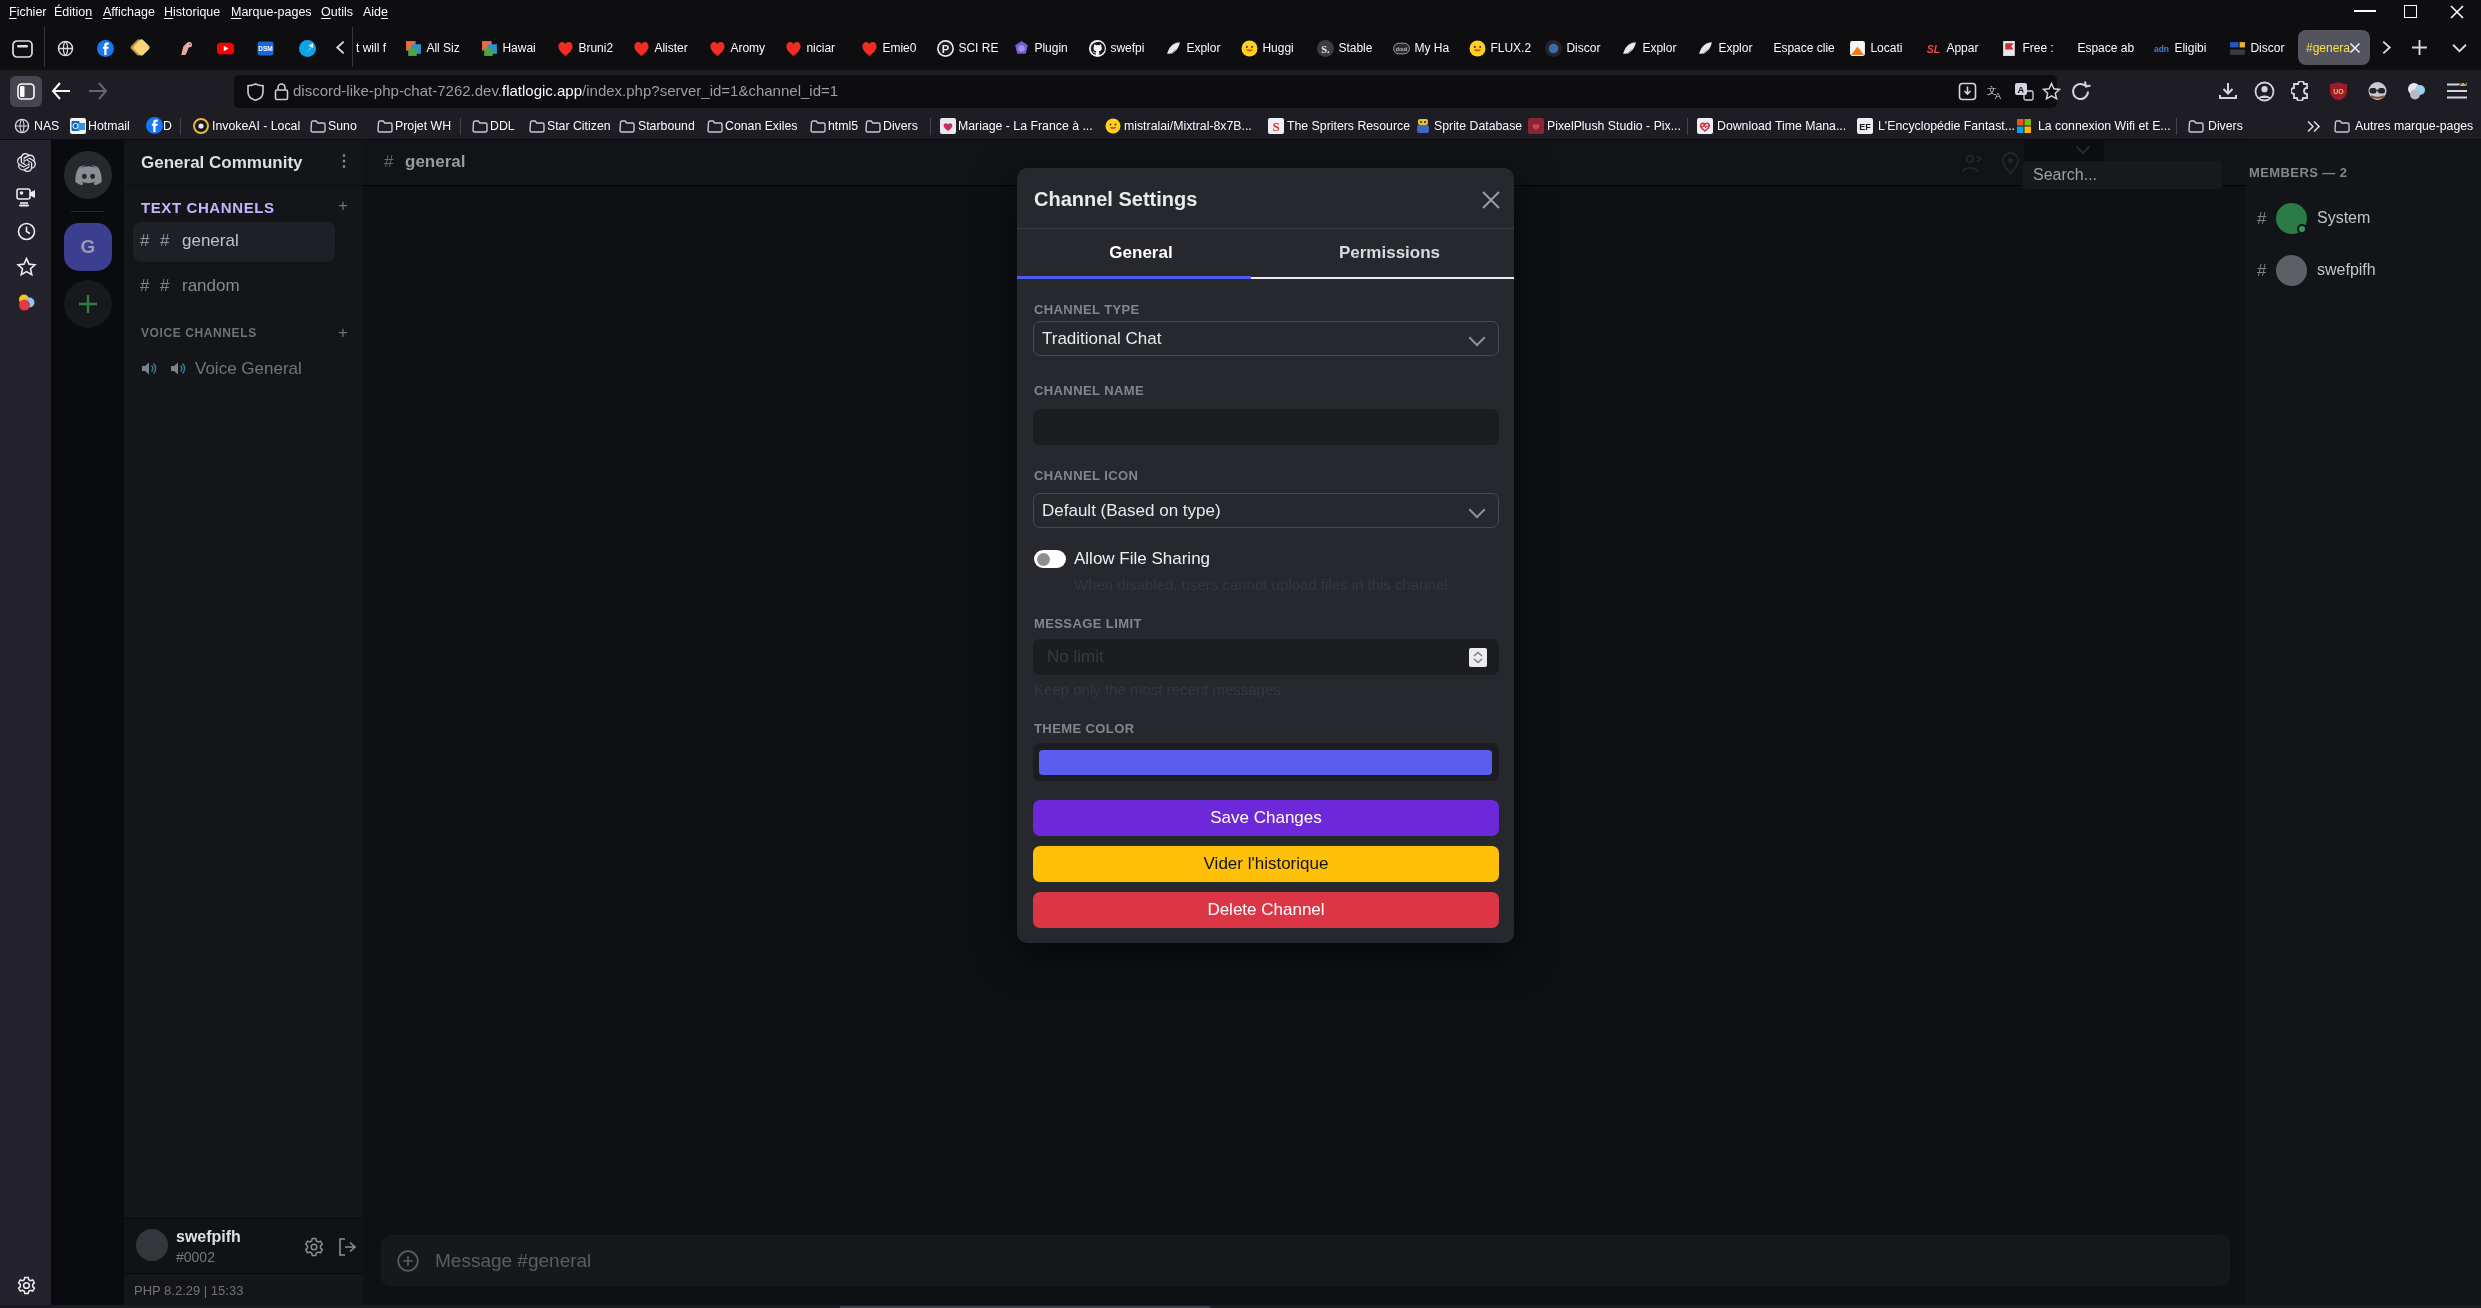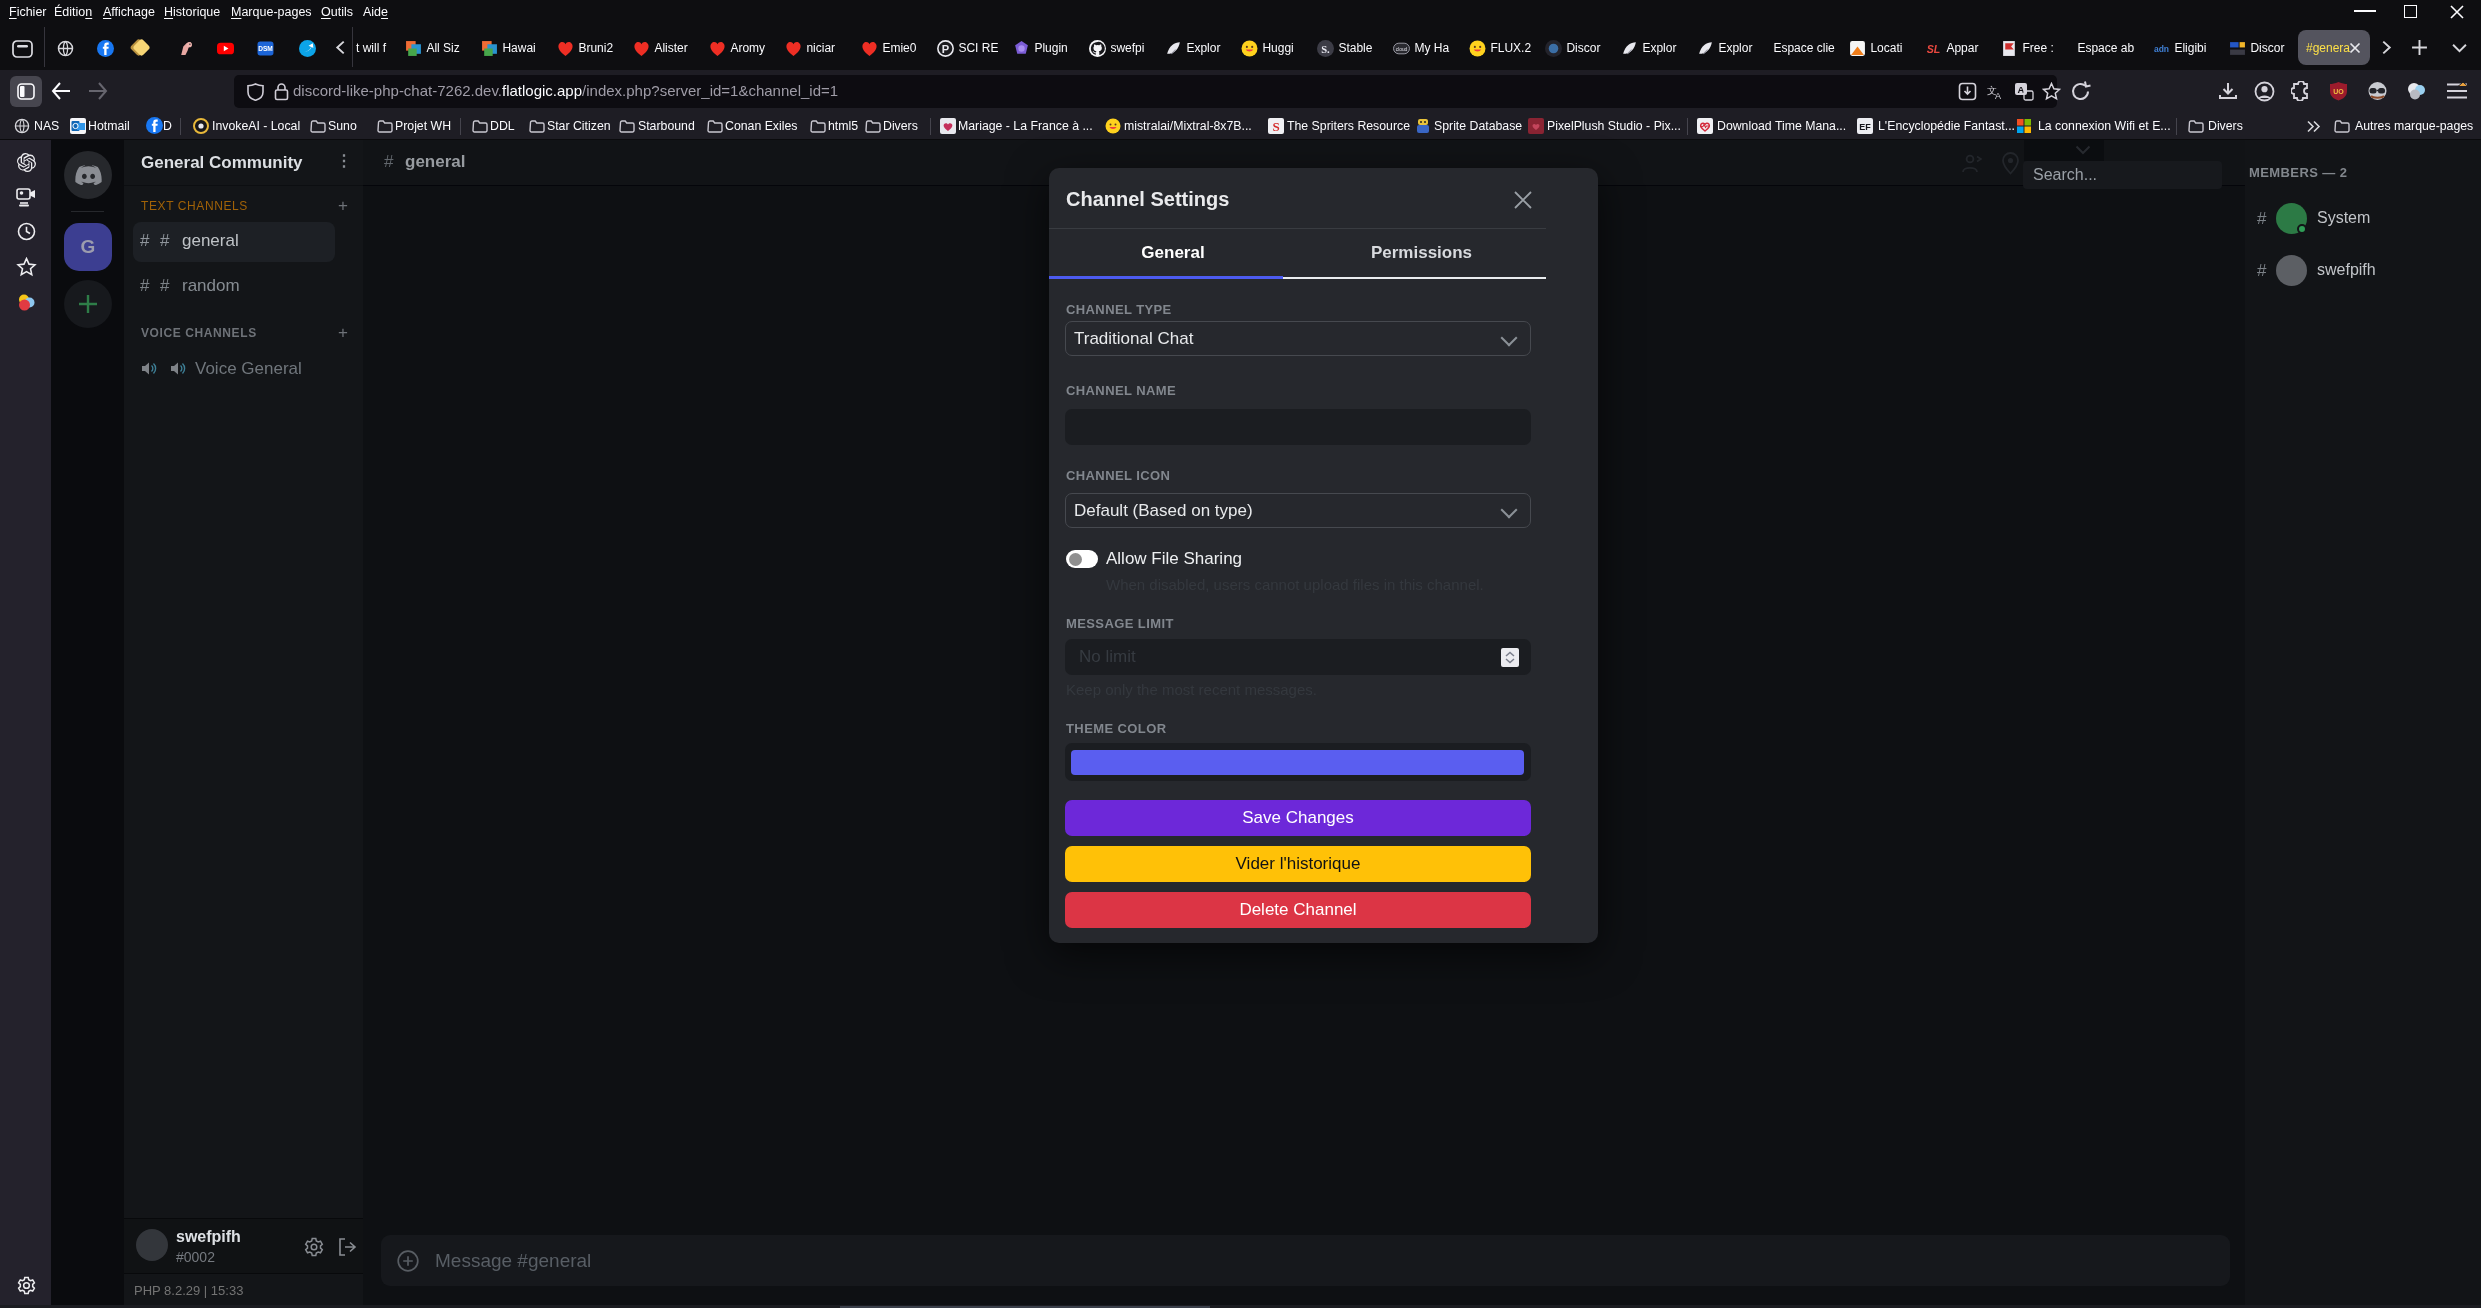--- a/index.html
+++ b/index.html
@@ -24,21 +24,21 @@
 svg{display:block;}
 
 #page{position:absolute;left:0;top:140px;width:2481px;height:1168px;background:#0e1013;}
 #ffside{position:absolute;left:0;top:0;width:51px;height:1168px;background:#24222c;}
 #rail{position:absolute;left:51px;top:0;width:73px;height:1168px;background:#0a0b0e;}
 #sidebar{position:absolute;left:124px;top:0;width:239px;height:1168px;background:#131518;}
 #chat{position:absolute;left:363px;top:0;width:1882px;height:1168px;background:#0e1013;}
 #chathead{position:absolute;left:0;top:0;width:1882px;height:46px;background:#111316;border-bottom:1px solid #04050a;}
 #members{position:absolute;left:2245px;top:0;width:236px;height:1168px;background:#121417;}
 
-#modal{position:absolute;left:1017px;top:28px;width:549px;height:775px;background:#26282d;border-radius:10px;box-shadow:0 12px 40px rgba(0,0,0,.6);margin-left:32px;}
+#modal{position:absolute;left:1017px;top:28px;width:497px;height:775px;background:#26282d;border-radius:10px;box-shadow:0 12px 40px rgba(0,0,0,.6);}
 .mlabel{position:absolute;left:17px;color:#82878e;font-size:13px;font-weight:bold;letter-spacing:.4px;}
 .msel{position:absolute;left:16px;width:466px;height:35px;border:1px solid #46494f;border-radius:7px;color:#e8eaec;font-size:17px;line-height:33px;padding-left:8px;}
 .minput{position:absolute;left:16px;width:466px;height:36px;background:#1b1d21;border-radius:7px;}
 .mbtn{position:absolute;left:16px;width:466px;height:36px;border-radius:7px;font-size:17px;text-align:center;line-height:36px;}
 .chev{position:absolute;width:12px;height:12px;border-right:2px solid #8b9197;border-bottom:2px solid #8b9197;transform:rotate(45deg);}
 </style>
 </head>
 <body>
 <div id="root">
   <div id="menubar">
@@ -505,21 +505,21 @@
 
       <div class="abs" style="left:13px;top:140px;width:48px;height:48px;border-radius:50%;background:#17191d"></div>
       <svg class="abs" style="left:26px;top:153px" width="22" height="22" viewBox="0 0 22 22">
           <path d="M11 2v18M2 11h18" stroke="#2e7d48" stroke-width="2.4"></path>
         </svg>
     </div>
     <div id="sidebar">
       <div class="abs" style="left:0;top:0;width:239px;height:46px;border-bottom:1px solid #0c0e11"></div>
       <div class="abs" style="left:17px;top:13px;font-size:17px;font-weight:bold;color:#dcdfe3">General Community</div>
       <div class="abs" style="left:212px;top:11px;color:#888d93;font-size:16px;font-weight:bold">⋮</div>
-      <div class="abs" style="left:17px;top:59px;font-size:12px;font-weight:normal;letter-spacing:.6px;color:#a16207">TEXT CHANNELS</div>
+      <div class="abs" style="left:17px;top:59px;font-size:15px;font-weight:bold;letter-spacing:.6px;color:#c4b5fd">TEXT CHANNELS</div>
       <div class="abs" style="left:214px;top:56px;color:#6e7278;font-size:17px">+</div>
       <div class="abs" style="left:9px;top:82px;width:202px;height:40px;background:#1d2025;border-radius:8px"></div>
       <div class="abs" style="left:16px;top:91px;font-size:17px;color:#8f959c">#</div>
       <div class="abs" style="left:36px;top:91px;font-size:17px;color:#8f959c">#</div>
       <div class="abs" style="left:58px;top:91px;font-size:17px;color:#bfc3c7">general</div>
       <div class="abs" style="left:16px;top:136px;font-size:17px;color:#7b8187">#</div>
       <div class="abs" style="left:36px;top:136px;font-size:17px;color:#7b8187">#</div>
       <div class="abs" style="left:58px;top:136px;font-size:17px;color:#868c92">random</div>
       <div class="abs" style="left:17px;top:186px;font-size:12px;font-weight:bold;letter-spacing:.6px;color:#6e7278">VOICE CHANNELS</div>
       <div class="abs" style="left:214px;top:183px;color:#6e7278;font-size:17px">+</div>

